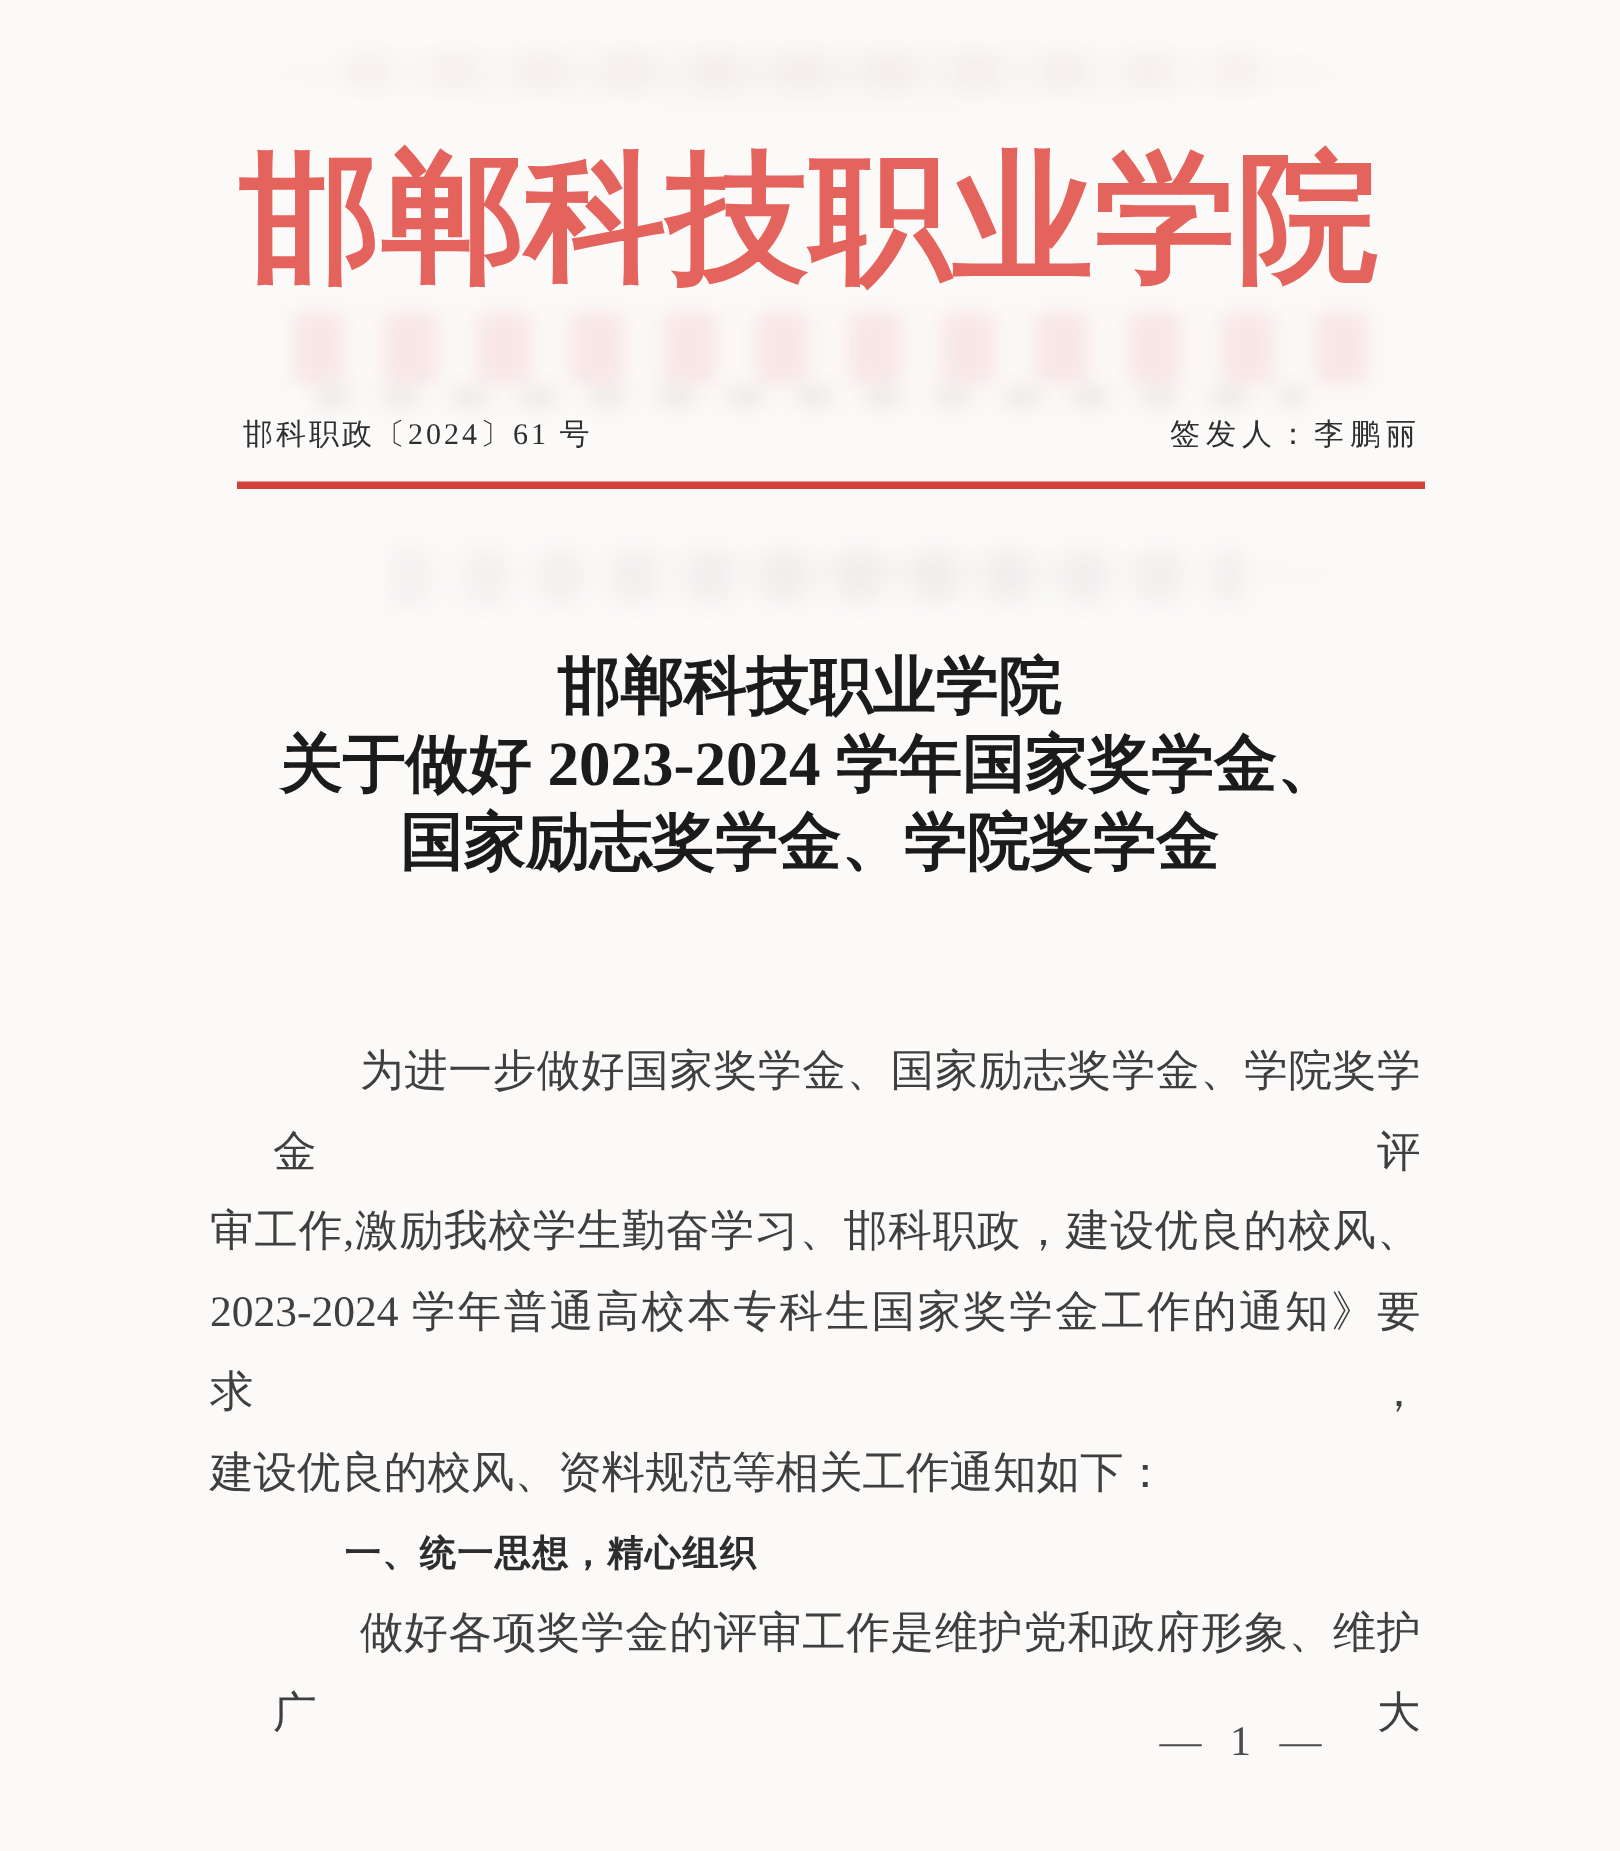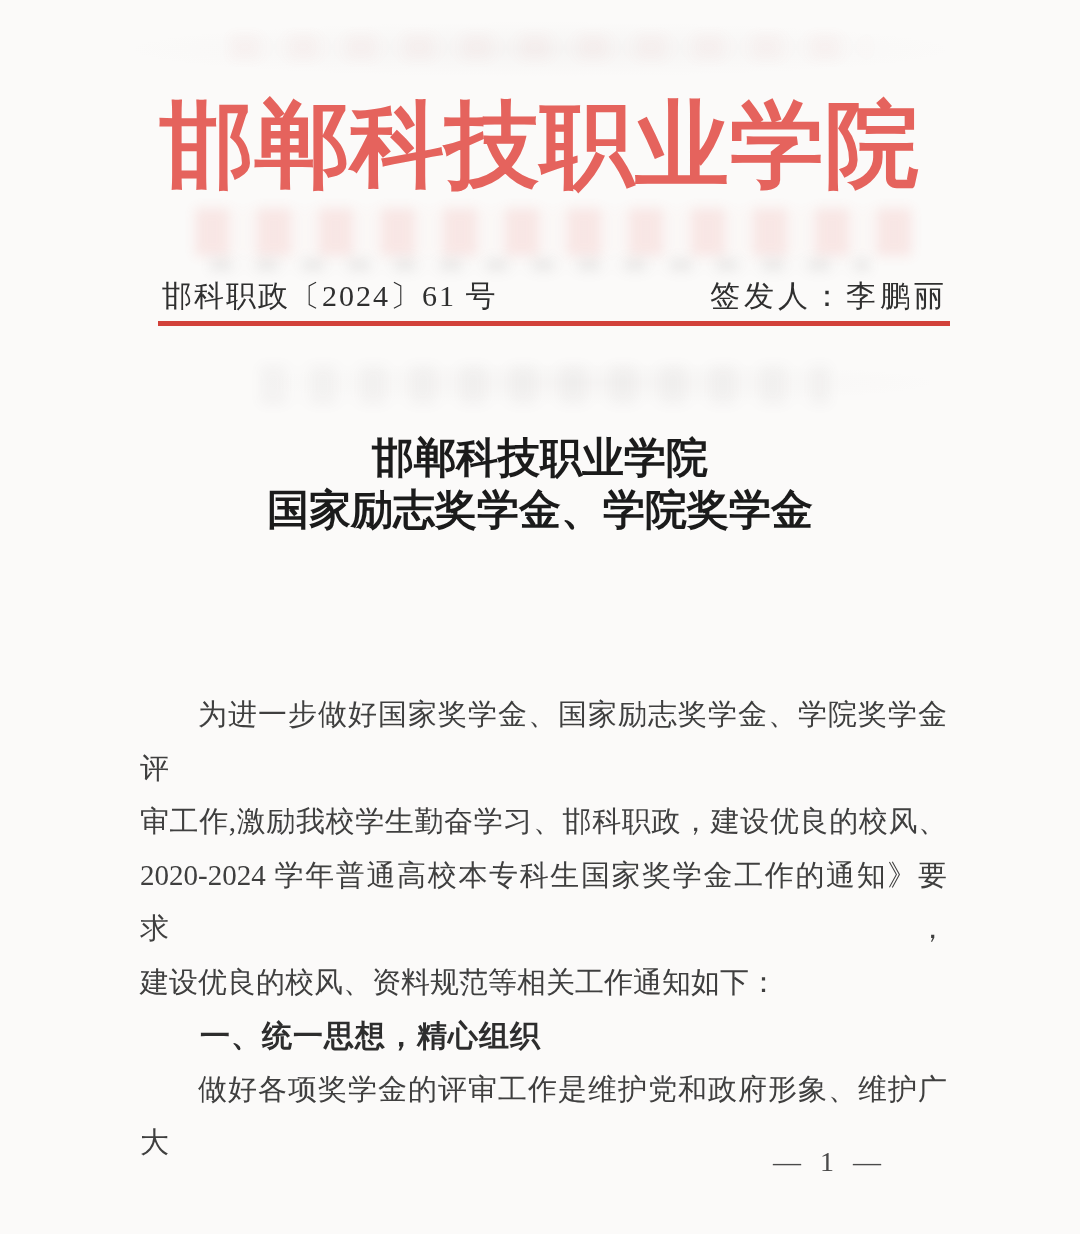--- a/index.html
+++ b/index.html
@@ -87,21 +87,21 @@
 
   
   .doc-meta-row {
     position: absolute;
     top: 276px;
     left: 162px;
     right: 132px;
     display: flex;
     justify-content: space-between;
     align-items: baseline;
-    font-size: 30px;
+    font-size: 20px;
     color: #2f2f2f;
     letter-spacing: 2px;
     white-space: nowrap;
   }
   .issuer { letter-spacing: 4px; text-align: center; }
 
   .red-rule {
     position: absolute;
     top: 321px;
     left: 158px;
@@ -135,25 +135,25 @@
     line-height: 53.5px;
     color: #3f3f3f;
     font-family: "Liberation Serif", "DejaVu Serif", serif;
   }
   .b-line { white-space: nowrap; }
   .b-justify {
     white-space: normal;
     text-align: justify;
     text-align-last: justify;
   }
-  .indent-2 { text-indent: 2em; }
+  .indent-2 { text-indent: 2em; margin-left: 42px; }
   .section-heading {
     font-family: Liberation Sans, sans-serif;
     font-weight: bold;
-    font-size: 30px;
+    font-size: 24px;
     color: #2d2d2d;
     letter-spacing: 1px;
   }
 
   
   .page-number {
     position: absolute;
     top: 1146px;
     right: 140px;
     width: 220px;
@@ -178,27 +178,28 @@
 
   <div class="doc-meta-row">
     <span class="doc-number">邯科职政〔2024〕61 号</span>
     <span class="issuer">签发人：李鹏丽</span>
   </div>
 
   <div class="red-rule"></div>
 
   <div class="notice-title">
     <div class="t-line">邯郸科技职业学院</div>
+    <div class="t-line">关于做好 2023-2024 学年国家奖学金、</div>
     <div class="t-line">国家励志奖学金、学院奖学金</div>
   </div>
 
   <div class="body-block">
     <div class="b-line b-justify indent-2">为进一步做好国家奖学金、国家励志奖学金、学院奖学金评</div>
     <div class="b-line b-justify">审工作,激励我校学生勤奋学习、邯科职政，建设优良的校风、</div>
-    <div class="b-line b-justify">2020-2024 学年普通高校本专科生国家奖学金工作的通知》要求，</div>
+    <div class="b-line b-justify">2023-2024 学年普通高校本专科生国家奖学金工作的通知》要求，</div>
     <div class="b-line">建设优良的校风、资料规范等相关工作通知如下：</div>
     <div class="b-line section-heading indent-2">一、统一思想，精心组织</div>
     <div class="b-line b-justify indent-2">做好各项奖学金的评审工作是维护党和政府形象、维护广大</div>
   </div>
 
   <div class="page-number">— 1 —</div>
 
 </div>
 
 </body></html>

